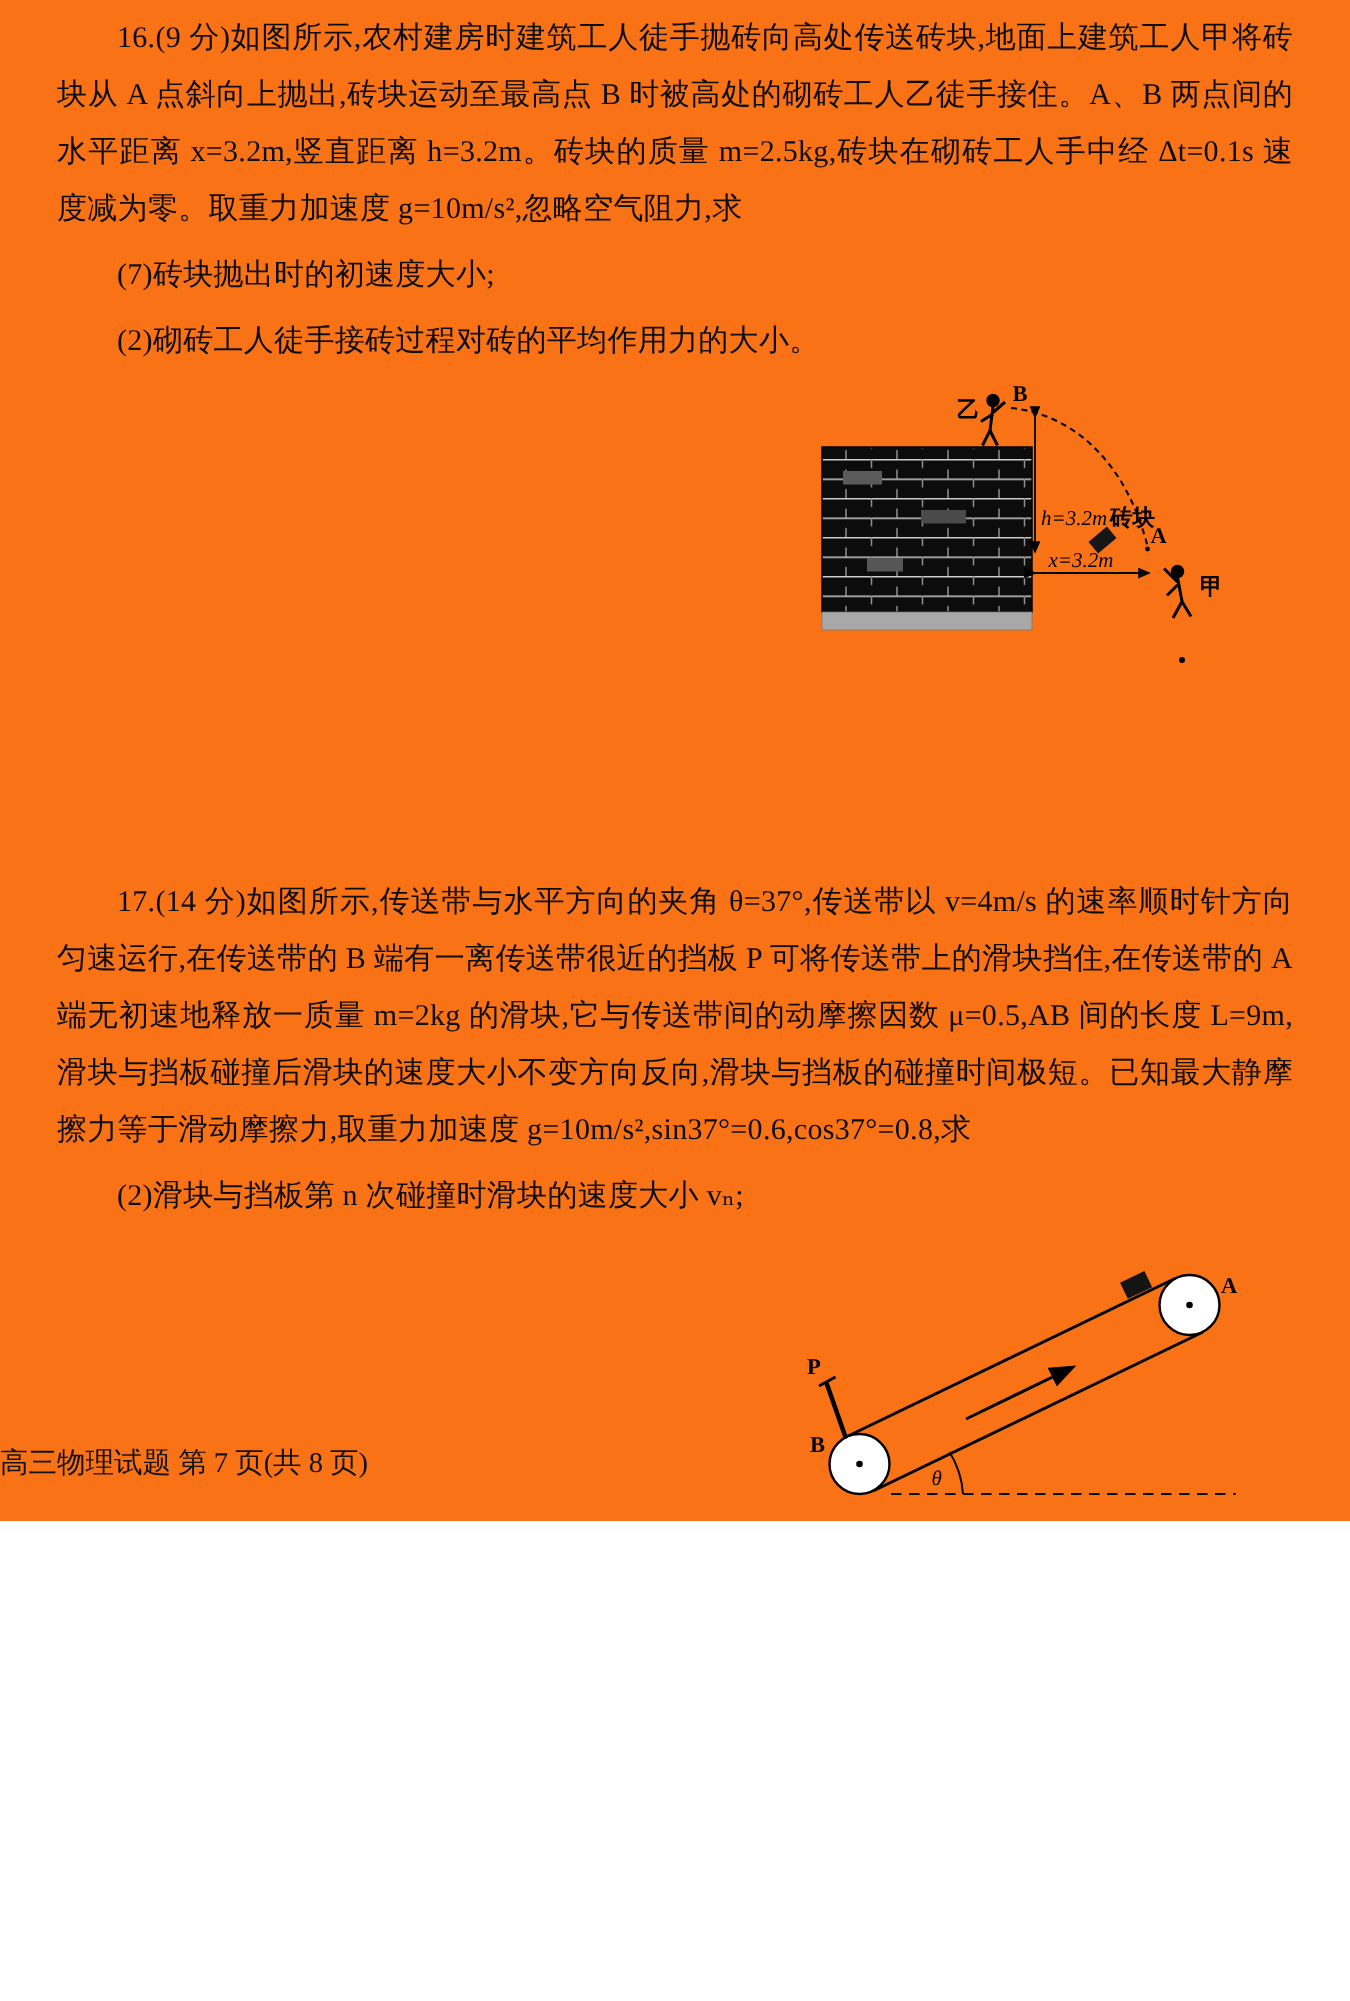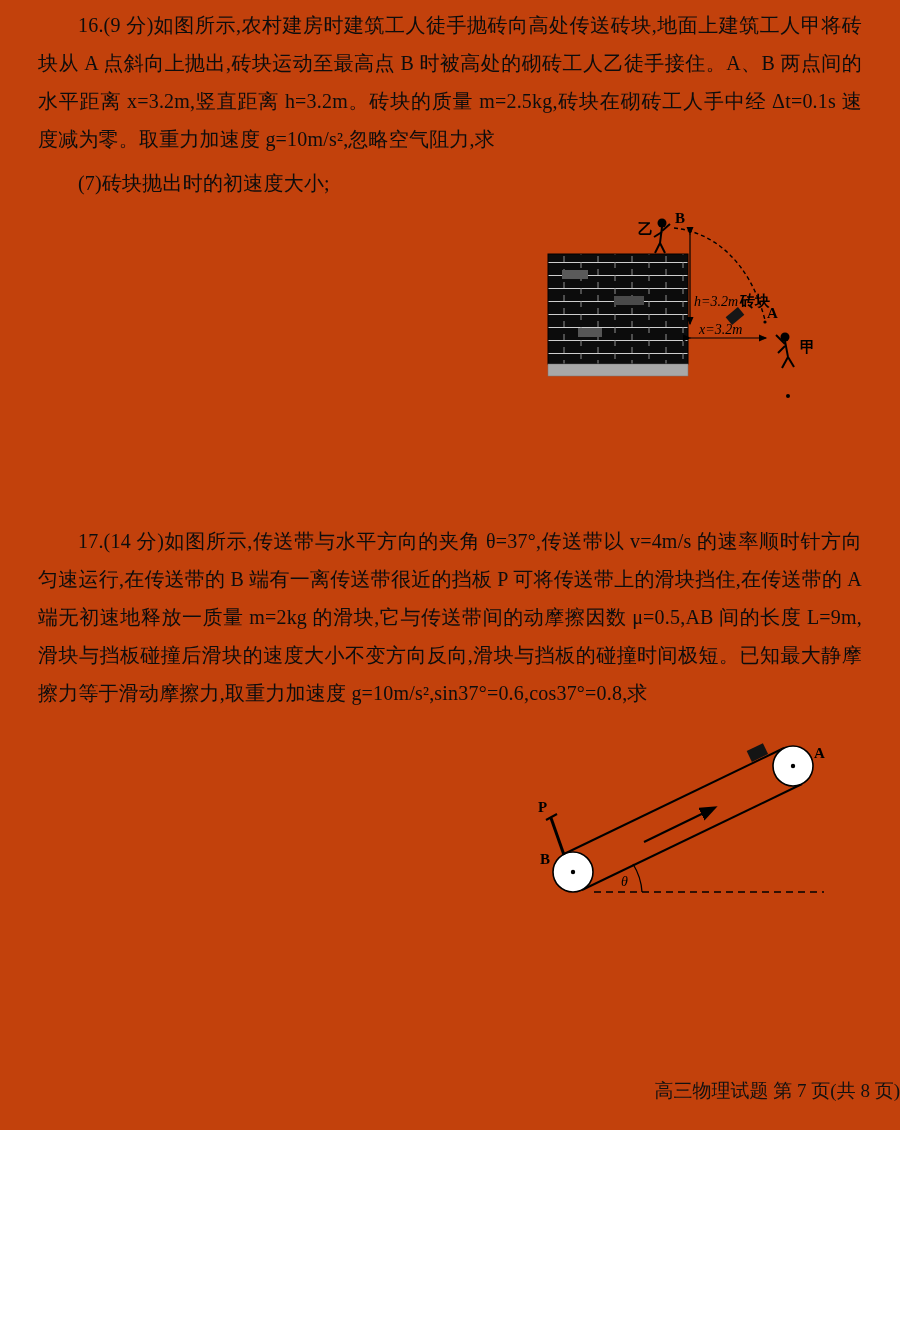--- a/index.html
+++ b/index.html
@@ -1,56 +1,57 @@
 <!DOCTYPE html>
 <html><head>
 <meta charset="utf-8">
 <style>
   * { margin:0; padding:0; box-sizing:border-box; }
   html,body { background:#ffffff; }
   .page {
-    width:900px; height:1130px; position:relative; overflow:hidden;
-    background:#c2410c; color:#0d0d0d;
+    width:900px; height:1014px; position:relative; overflow:hidden;
+    background:#f97316; color:#0d0d0d;
     font-family:"Liberation Serif","DejaVu Serif",serif;
   }
   .text-col { padding:6px 38px 0 38px; }
   p.stem {
     font-size:20px; line-height:38px; text-align:justify;
     text-indent:2em; letter-spacing:0.2px;
   }
   p.part {
     font-size:20px; line-height:38px; text-indent:2em; margin-top:6px;
     letter-spacing:0.2px;
   }
   .fig-wrap { position:relative; width:100%; }
   .fig-wrap.f16 { height:300px; }
   .fig-wrap.f17 { height:235px; }
   .fig { position:absolute; }
   .fig16 { right:24px; top:8px; }
   .fig17 { right:14px; top:2px; }
-  .q17-block { margin-top:20px; }
+  .q17-block { margin-top:36px; }
   .footer {
     position:absolute; bottom:26px; left:0; width:100%;
-    text-align:right; font-size:19px; color:#111;
+    text-align:left; font-size:19px; color:#111;
   }
   svg text { font-family:"Liberation Serif","DejaVu Serif",serif; }
   .lbl-cn { font-size:15px; fill:#000; font-weight:bold; }
   .lbl-pt { font-size:15px; fill:#000; font-weight:bold; }
   .lbl-math { font-size:14px; fill:#000; font-style:italic; }
 </style>
 </head>
 <body>
 
 <div class="page">
 
   <div class="text-col">
 
     <section>
       <p class="stem">16.(9 分)如图所示,农村建房时建筑工人徒手抛砖向高处传送砖块,地面上建筑工人甲将砖块从 A 点斜向上抛出,砖块运动至最高点 B 时被高处的砌砖工人乙徒手接住。A、B 两点间的水平距离 x=3.2m,竖直距离 h=3.2m。砖块的质量 m=2.5kg,砖块在砌砖工人手中经 Δt=0.1s 速度减为零。取重力加速度 g=10m/s²,忽略空气阻力,求</p>
       <p class="part">(7)砖块抛出时的初速度大小;</p>
+      <p class="part">(2)砌砖工人徒手接砖过程对砖的平均作用力的大小。</p>
 
       <div class="fig-wrap f16">
         <svg class="fig fig16" width="300" height="210" viewBox="0 0 300 210">
           <defs>
             <pattern id="bricks" width="34" height="13" patternUnits="userSpaceOnUse">
               <rect width="34" height="13" fill="#0c0c0c"></rect>
               <path d="M0 0.5 H34" stroke="#cfcfcf" stroke-width="1"></path>
               <path d="M9 0 V6 M26 7 V13" stroke="#8f8f8f" stroke-width="1"></path>
             </pattern>
             <marker id="arr16" markerWidth="8" markerHeight="8" refX="6" refY="3" orient="auto">
@@ -106,20 +107,21 @@
           </g>
           <text class="lbl-cn" x="262" y="142">甲</text>
 
           <circle cx="250" cy="186" r="2" fill="#000"></circle>
         </svg>
       </div>
     </section>
 
     <section class="q17-block">
       <p class="stem">17.(14 分)如图所示,传送带与水平方向的夹角 θ=37°,传送带以 v=4m/s 的速率顺时针方向匀速运行,在传送带的 B 端有一离传送带很近的挡板 P 可将传送带上的滑块挡住,在传送带的 A 端无初速地释放一质量 m=2kg 的滑块,它与传送带间的动摩擦因数 μ=0.5,AB 间的长度 L=9m,滑块与挡板碰撞后滑块的速度大小不变方向反向,滑块与挡板的碰撞时间极短。已知最大静摩擦力等于滑动摩擦力,取重力加速度 g=10m/s²,sin37°=0.6,cos37°=0.8,求</p>
+      <p class="part">(2)滑块与挡板第 n 次碰撞时滑块的速度大小 vₙ;</p>
 
       <div class="fig-wrap f17">
         <svg class="fig fig17" width="340" height="212" viewBox="0 0 340 212">
           <defs>
             <marker id="arr17" markerWidth="10" markerHeight="10" refX="7" refY="3.5" orient="auto">
               <path d="M0,0 L9,3.5 L0,7 Z" fill="#000"></path>
             </marker>
           </defs>
 
           <g stroke="#000" fill="none">

